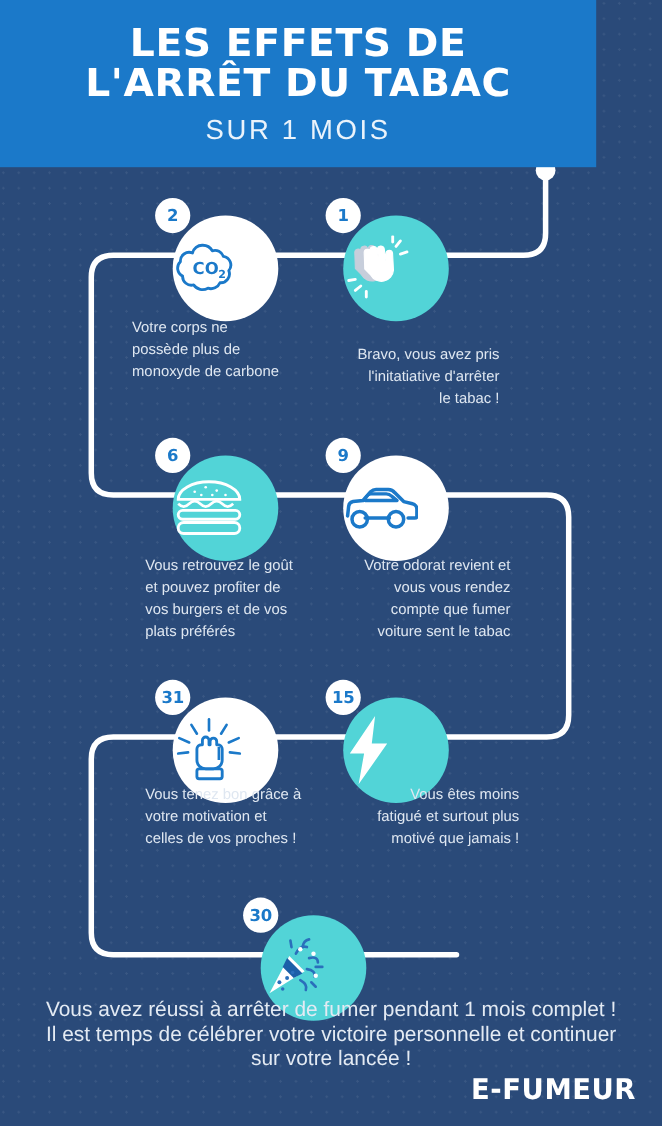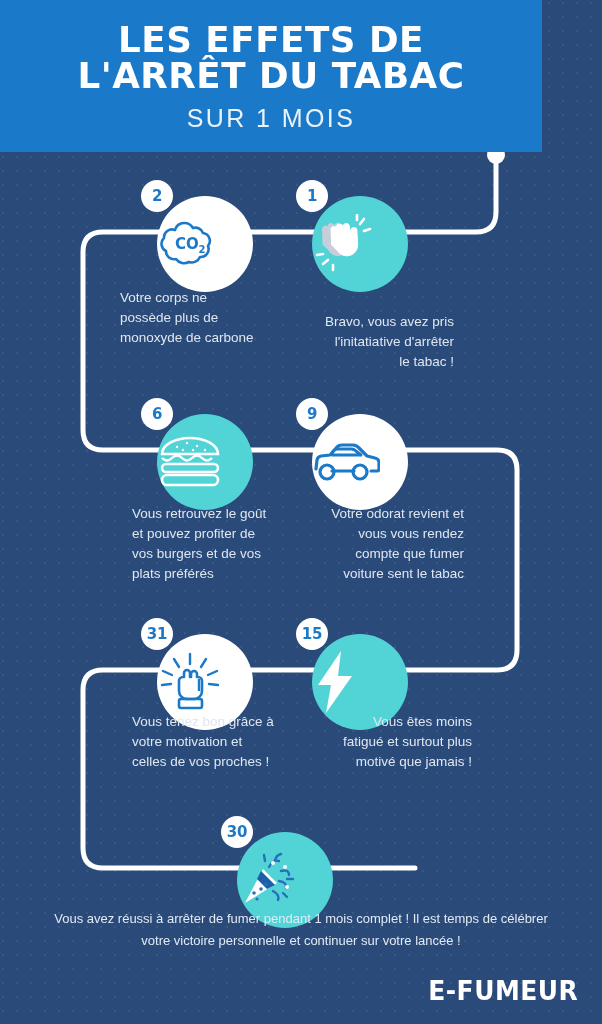--- a/index.html
+++ b/index.html
@@ -110,21 +110,21 @@
 
   
   #footer-text {
     position: absolute;
     left: 40px;
     top: 908px;
     width: 522px;
     text-align: center;
     color: #e3eaf3;
     font-family: "Liberation Sans", sans-serif;
-    font-size: 13px;
+    font-size: 19px;
     line-height: 22px;
     z-index: 3;
   }
   #logo {
     position: absolute;
     right: 24px;
     top: 976px;
     color: #ffffff;
     font-family: "DejaVu Sans", sans-serif;
     font-weight: 900;

